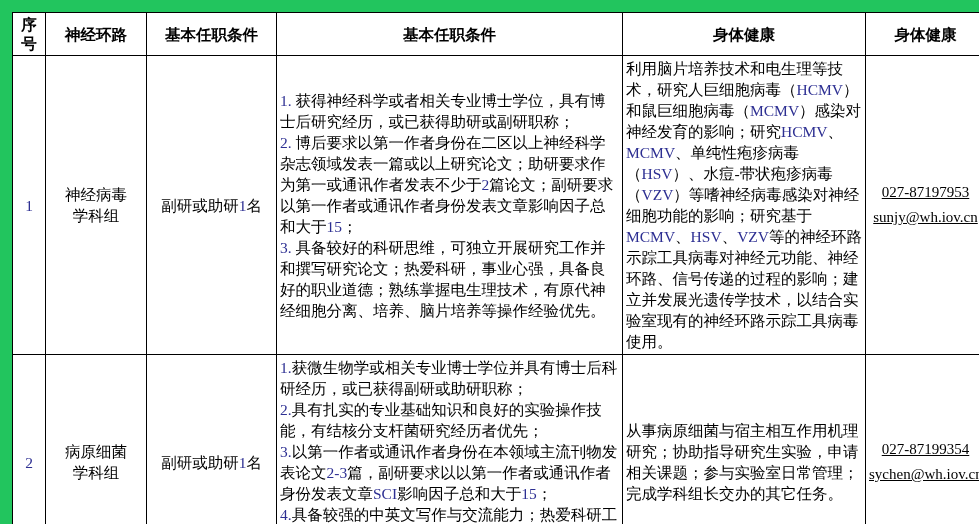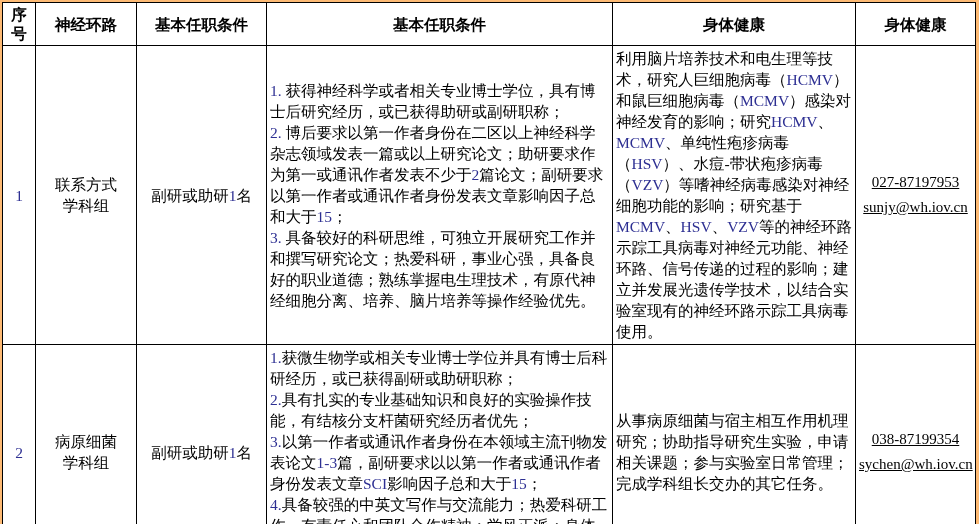--- a/index.html
+++ b/index.html
@@ -1,18 +1,18 @@
 <!DOCTYPE html>
 <html><head>
 <meta charset="utf-8">
 <style>
   html,body{margin:0;padding:0;background:#fff;}
   #screen{
-    width:979px;height:524px;overflow:hidden;background:#fdba74;
-    box-sizing:border-box;padding:2px;
+    width:979px;height:524px;overflow:hidden;background:#22c55e;
+    box-sizing:border-box;padding:12px;
     font-family:"Liberation Serif","DejaVu Serif",serif;
     color:#000;
   }
   table.recruit{
     border-collapse:collapse;table-layout:fixed;
     width:973px;
   }
   table.recruit col.c-no{width:33px;}
   table.recruit col.c-dept{width:101px;}
   table.recruit col.c-pos{width:130px;}
@@ -67,21 +67,21 @@
         <th>神经环路</th>
         <th>基本任职条件</th>
         <th>基本任职条件</th>
         <th>身体健康</th>
         <th>身体健康</th>
       </tr>
     </thead>
     <tbody>
       <tr class="row-1">
         <td class="center"><span class="latin">1</span></td>
-        <td class="center pre">联系方式
+        <td class="center pre">神经病毒
 学科组</td>
         <td class="center">副研或助研<span class="latin">1</span>名</td>
         <td class="justify">
           <p class="para"><span class="latin">1.</span> 获得神经科学或者相关专业博士学位，具有博士后研究经历，或已获得助研或副研职称；</p>
           <p class="para"><span class="latin">2.</span> 博后要求以第一作者身份在二区以上神经科学杂志领域发表一篇或以上研究论文；助研要求作为第一或通讯作者发表不少于<span class="latin">2</span>篇论文；副研要求以第一作者或通讯作者身份发表文章影响因子总和大于<span class="latin">15</span>；</p>
           <p class="para"><span class="latin">3.</span> 具备较好的科研思维，可独立开展研究工作并和撰写研究论文；热爱科研，事业心强，具备良好的职业道德；熟练掌握电生理技术，有原代神经细胞分离、培养、脑片培养等操作经验优先。</p>
         </td>
         <td class="justify">
           <p class="para">利用脑片培养技术和电生理等技术，研究人巨细胞病毒（<span class="latin">HCMV</span>）和鼠巨细胞病毒（<span class="latin">MCMV</span>）感染对神经发育的影响；研究<span class="latin">HCMV</span>、<span class="latin">MCMV</span>、单纯性疱疹病毒（<span class="latin">HSV</span>）、水痘-带状疱疹病毒（<span class="latin">VZV</span>）等嗜神经病毒感染对神经细胞功能的影响；研究基于<span class="latin">MCMV</span>、<span class="latin">HSV</span>、<span class="latin">VZV</span>等的神经环路示踪工具病毒对神经元功能、神经环路、信号传递的过程的影响；建立并发展光遗传学技术，以结合实验室现有的神经环路示踪工具病毒使用。</p>
         </td>
@@ -91,27 +91,27 @@
         </td>
       </tr>
       <tr class="row-2">
         <td class="center"><span class="latin">2</span></td>
         <td class="center pre">病原细菌
 学科组</td>
         <td class="center">副研或助研<span class="latin">1</span>名</td>
         <td class="justify">
           <p class="para"><span class="latin">1.</span>获微生物学或相关专业博士学位并具有博士后科研经历，或已获得副研或助研职称；</p>
           <p class="para"><span class="latin">2.</span>具有扎实的专业基础知识和良好的实验操作技能，有结核分支杆菌研究经历者优先；</p>
-          <p class="para"><span class="latin">3.</span>以第一作者或通讯作者身份在本领域主流刊物发表论文<span class="latin">1-3</span>篇，副研要求以以第一作者或通讯作者身份发表文章<span class="latin">SCI</span>影响因子总和大于<span class="latin">15</span>；</p>
+          <p class="para"><span class="latin">3.</span>以第一作者或通讯作者身份在本领域主流刊物发表论文<span class="latin">2-3</span>篇，副研要求以以第一作者或通讯作者身份发表文章<span class="latin">SCI</span>影响因子总和大于<span class="latin">15</span>；</p>
           <p class="para"><span class="latin">4.</span>具备较强的中英文写作与交流能力；热爱科研工作，有责任心和团队合作精神；学风正派；身体健康。</p>
         </td>
         <td class="justify">
           <p class="para">从事病原细菌与宿主相互作用机理研究；协助指导研究生实验，申请相关课题；参与实验室日常管理；完成学科组长交办的其它任务。</p>
         </td>
         <td class="contact-cell">
-          <span class="contact-link">038-87199354</span><br>
+          <span class="contact-link">027-87199354</span><br>
           <span class="contact-link">sychen@wh.iov.cn</span>
         </td>
       </tr>
 
     </tbody>
   </table>
 </div>
 
 </body></html>

